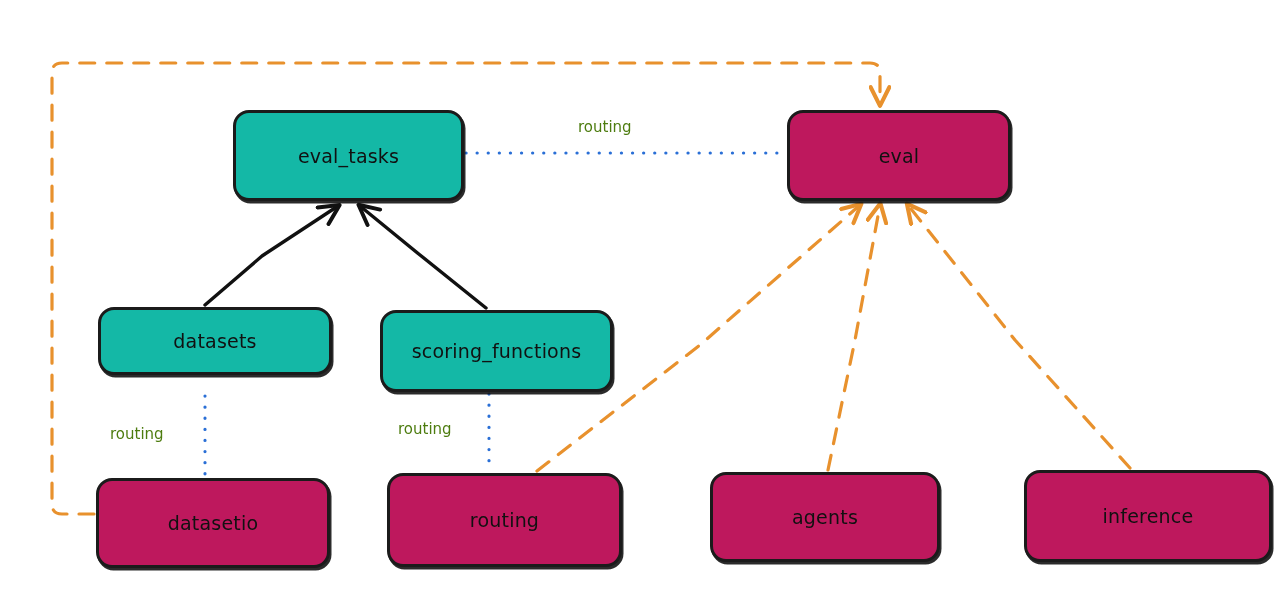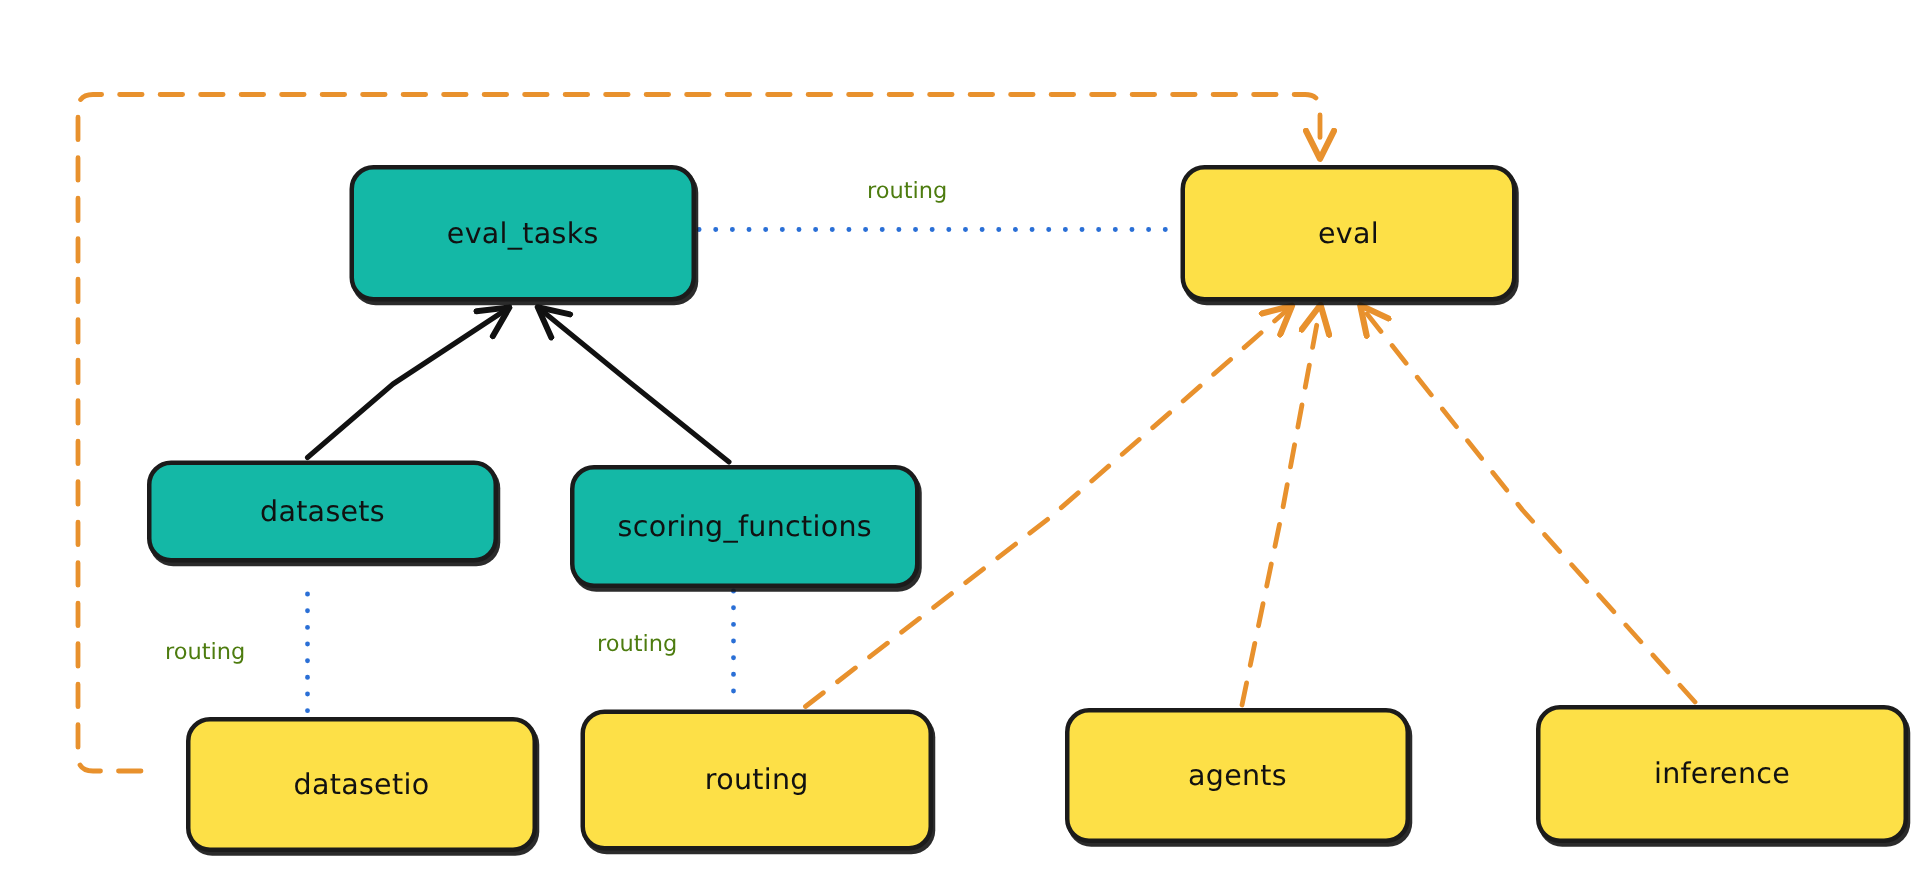--- a/index.html
+++ b/index.html
@@ -34,21 +34,21 @@
     display: flex;
     align-items: center;
     justify-content: center;
     z-index: 3;
     box-shadow: 1.5px 2.5px 0 0 rgba(20,20,20,0.9);
   }
   .node.api {
     background: #14b8a6;
   }
   .node.provider {
-    background: #fde047;
+    background: #be185d;
   }
   .node-label {
     font-family: "DejaVu Sans", sans-serif;
     font-size: 19px;
     color: #111111;
     letter-spacing: 0.2px;
     white-space: nowrap;
     user-select: none;
   }
   .edge-label {
@@ -104,21 +104,21 @@
   </div>
 
   <div class="node api" style="left:98px; top:307px; width:234px; height:68px;">
     <span class="node-label">datasets</span>
   </div>
 
   <div class="node api" style="left:380px; top:310px; width:233px; height:82px;">
     <span class="node-label">scoring_functions</span>
   </div>
 
-  <div class="node provider" style="left:96px; top:478px; width:234px; height:90px;margin-left:28px;">
+  <div class="node provider" style="left:96px; top:478px; width:234px; height:90px;">
     <span class="node-label">datasetio</span>
   </div>
 
   <div class="node provider" style="left:387px; top:473px; width:235px; height:94px;">
     <span class="node-label">routing</span>
   </div>
 
   <div class="node provider" style="left:710px; top:472px; width:230px; height:90px;">
     <span class="node-label">agents</span>
   </div>

